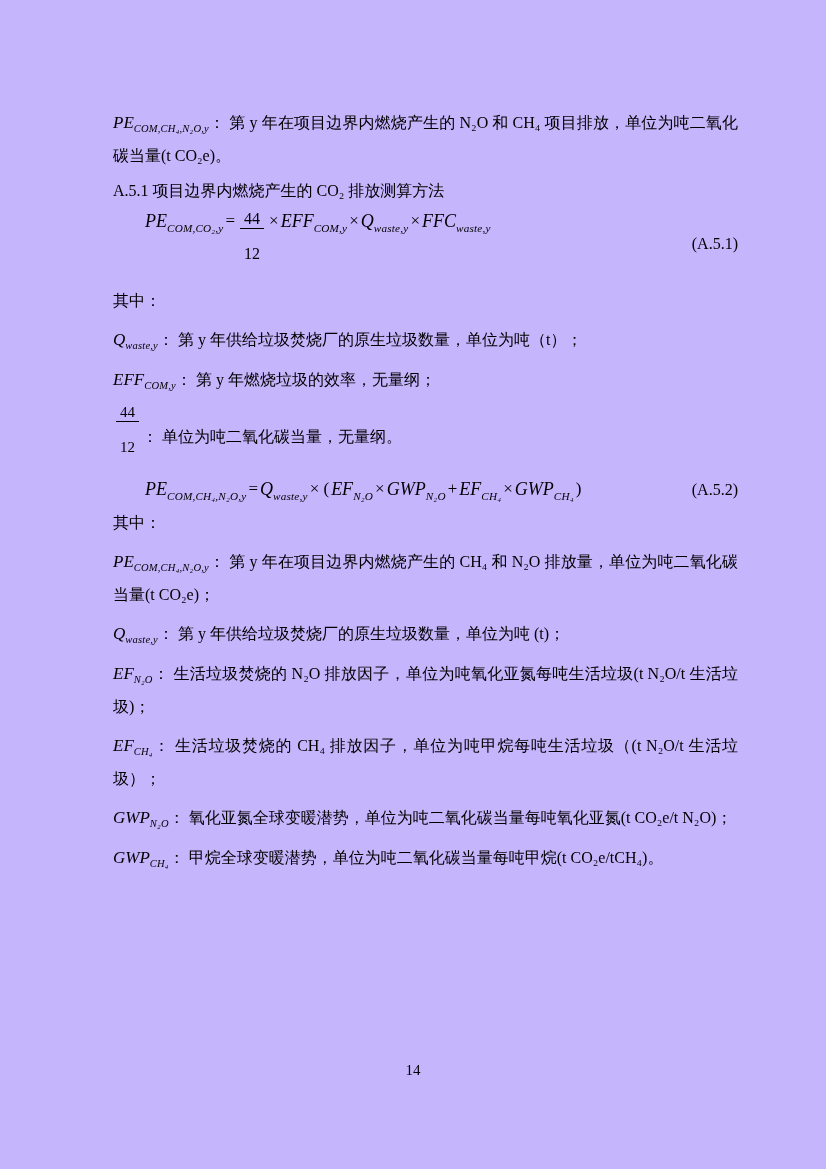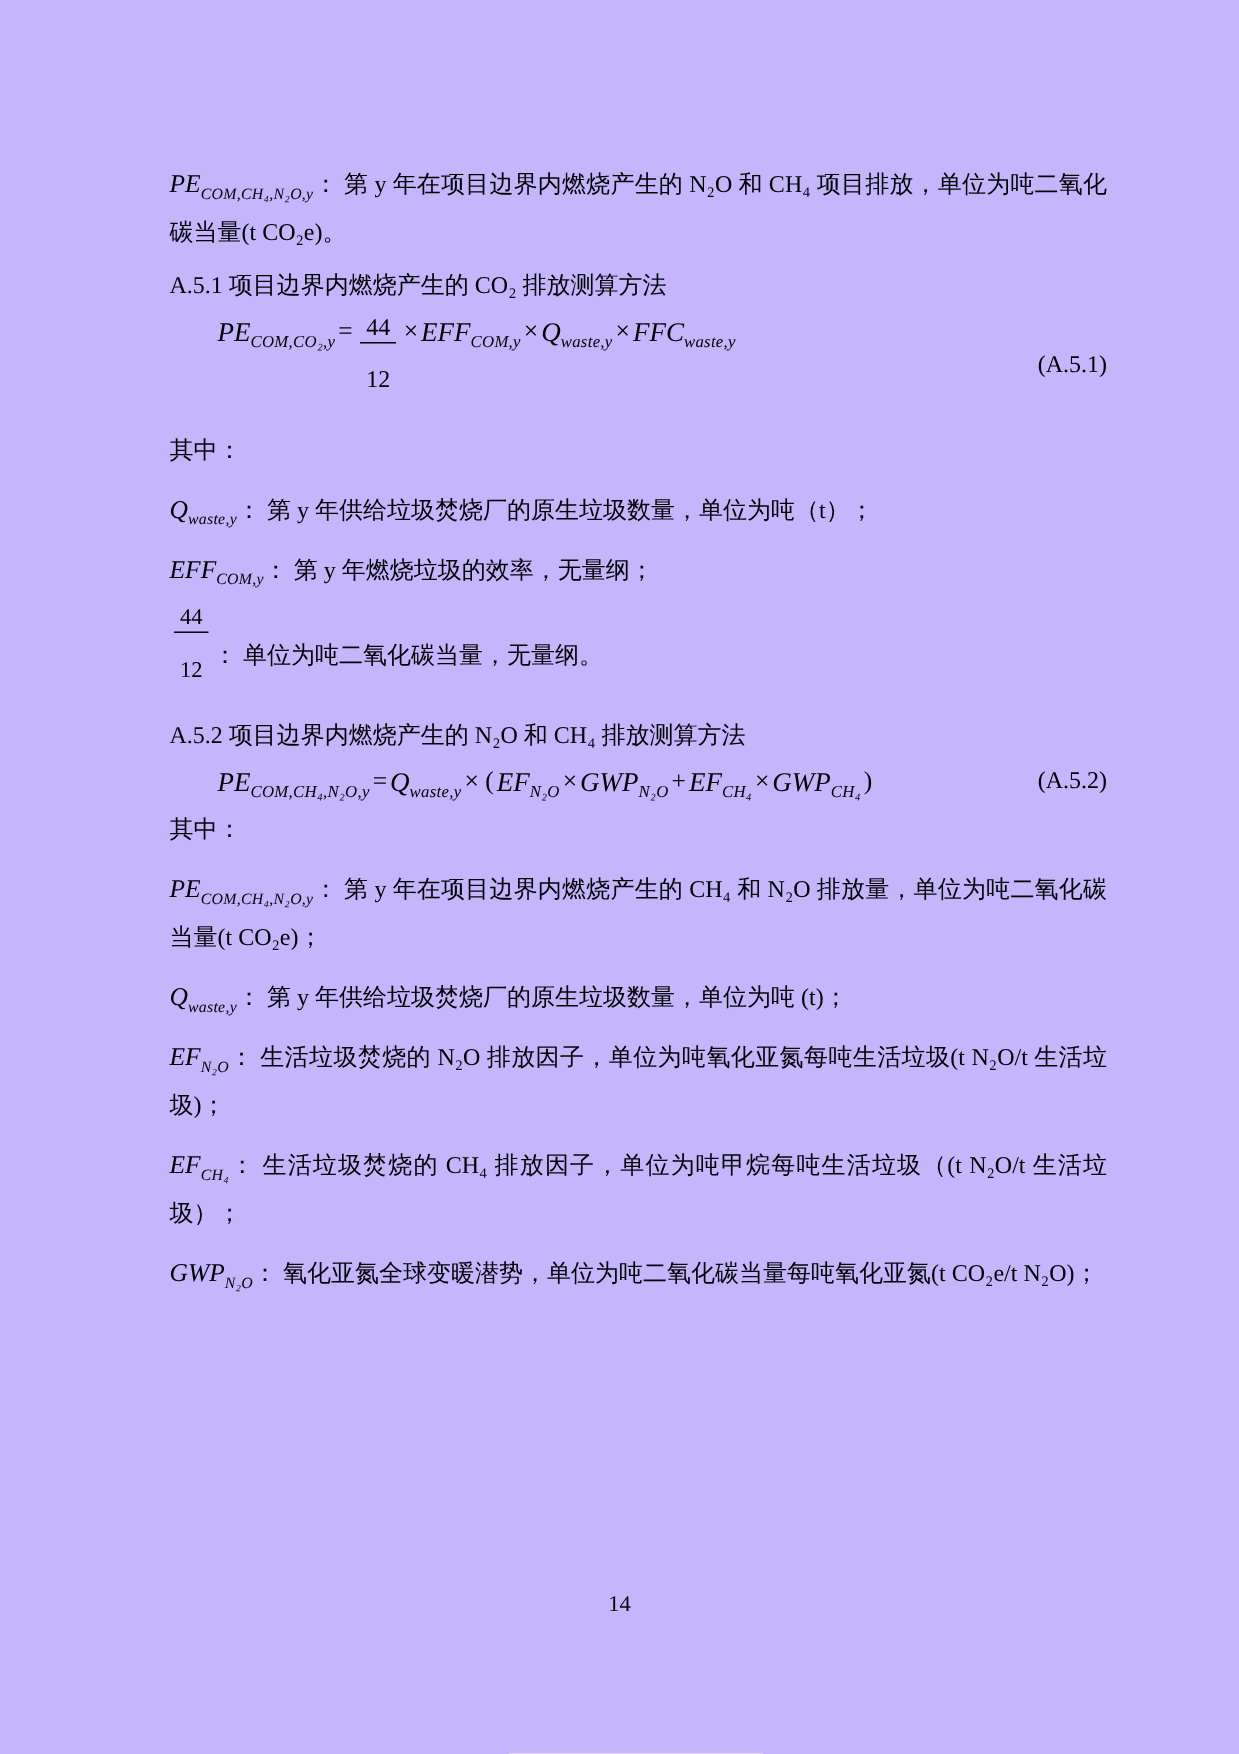--- a/index.html
+++ b/index.html
@@ -130,21 +130,20 @@
         </span>
         <span class="formula-label">(A.5.1)</span>
       </div>
       <div class="para entry"><span class="para-content"><span class="txt">其中：</span></span></div>
       <div class="para entry"><span class="para-content"><span class="var">Q<sub>waste,y</sub></span><span class="txt">： 第 y 年供给垃圾焚烧厂的原生垃圾数量，单位为吨（t）；</span></span></div>
       <div class="para entry"><span class="para-content"><span class="var">EFF<sub>COM,y</sub></span><span class="txt">： 第 y 年燃烧垃圾的效率，无量纲；</span></span></div>
       <div class="para entry"><span class="para-content"><span class="frac">
             <span class="num">44</span>
             <span class="den">12</span>
           </span><span class="txt">： 单位为吨二氧化碳当量，无量纲。</span></span></div>
-      <div class="para heading"><span class="para-content"><span class="txt">A.5.2 项目边界内燃烧产生的 N₂O 和 CH₄ 排放测算方法</span></span></div>
       <div class="para formula">
         <span class="para-content">
           <span class="var">PE<sub>COM,CH₄,N₂O,y</sub></span>
           <span class="txt">=</span>
           <span class="var">Q<sub>waste,y</sub></span>
           <span class="txt">× (</span>
           <span class="var">EF<sub>N₂O</sub></span>
           <span class="txt">×</span>
           <span class="var">GWP<sub>N₂O</sub></span>
           <span class="txt">+</span>
@@ -154,15 +153,16 @@
           <span class="txt">)</span>
         </span>
         <span class="formula-label">(A.5.2)</span>
       </div>
       <div class="para entry"><span class="para-content"><span class="txt">其中：</span></span></div>
       <div class="para entry"><span class="para-content"><span class="var">PE<sub>COM,CH₄,N₂O,y</sub></span><span class="txt">： 第 y 年在项目边界内燃烧产生的 CH₄ 和 N₂O 排放量，单位为吨二氧化碳当量(t CO₂e)；</span></span></div>
       <div class="para entry"><span class="para-content"><span class="var">Q<sub>waste,y</sub></span><span class="txt">： 第 y 年供给垃圾焚烧厂的原生垃圾数量，单位为吨 (t)；</span></span></div>
       <div class="para entry"><span class="para-content"><span class="var">EF<sub>N₂O</sub></span><span class="txt">： 生活垃圾焚烧的 N₂O 排放因子，单位为吨氧化亚氮每吨生活垃圾(t N₂O/t 生活垃圾)；</span></span></div>
       <div class="para entry"><span class="para-content"><span class="var">EF<sub>CH₄</sub></span><span class="txt">： 生活垃圾焚烧的 CH₄ 排放因子，单位为吨甲烷每吨生活垃圾（(t N₂O/t 生活垃圾）；</span></span></div>
       <div class="para entry"><span class="para-content"><span class="var">GWP<sub>N₂O</sub></span><span class="txt">： 氧化亚氮全球变暖潜势，单位为吨二氧化碳当量每吨氧化亚氮(t CO₂e/t N₂O)；</span></span></div>
+      <div class="para entry"><span class="para-content"><span class="var">GWP<sub>CH₄</sub></span><span class="txt">： 甲烷全球变暖潜势，单位为吨二氧化碳当量每吨甲烷(t CO₂e/tCH₄)。</span></span></div>
     </div>
   <div class="page-footer">14</div>
 </div>
 
 </body></html>

